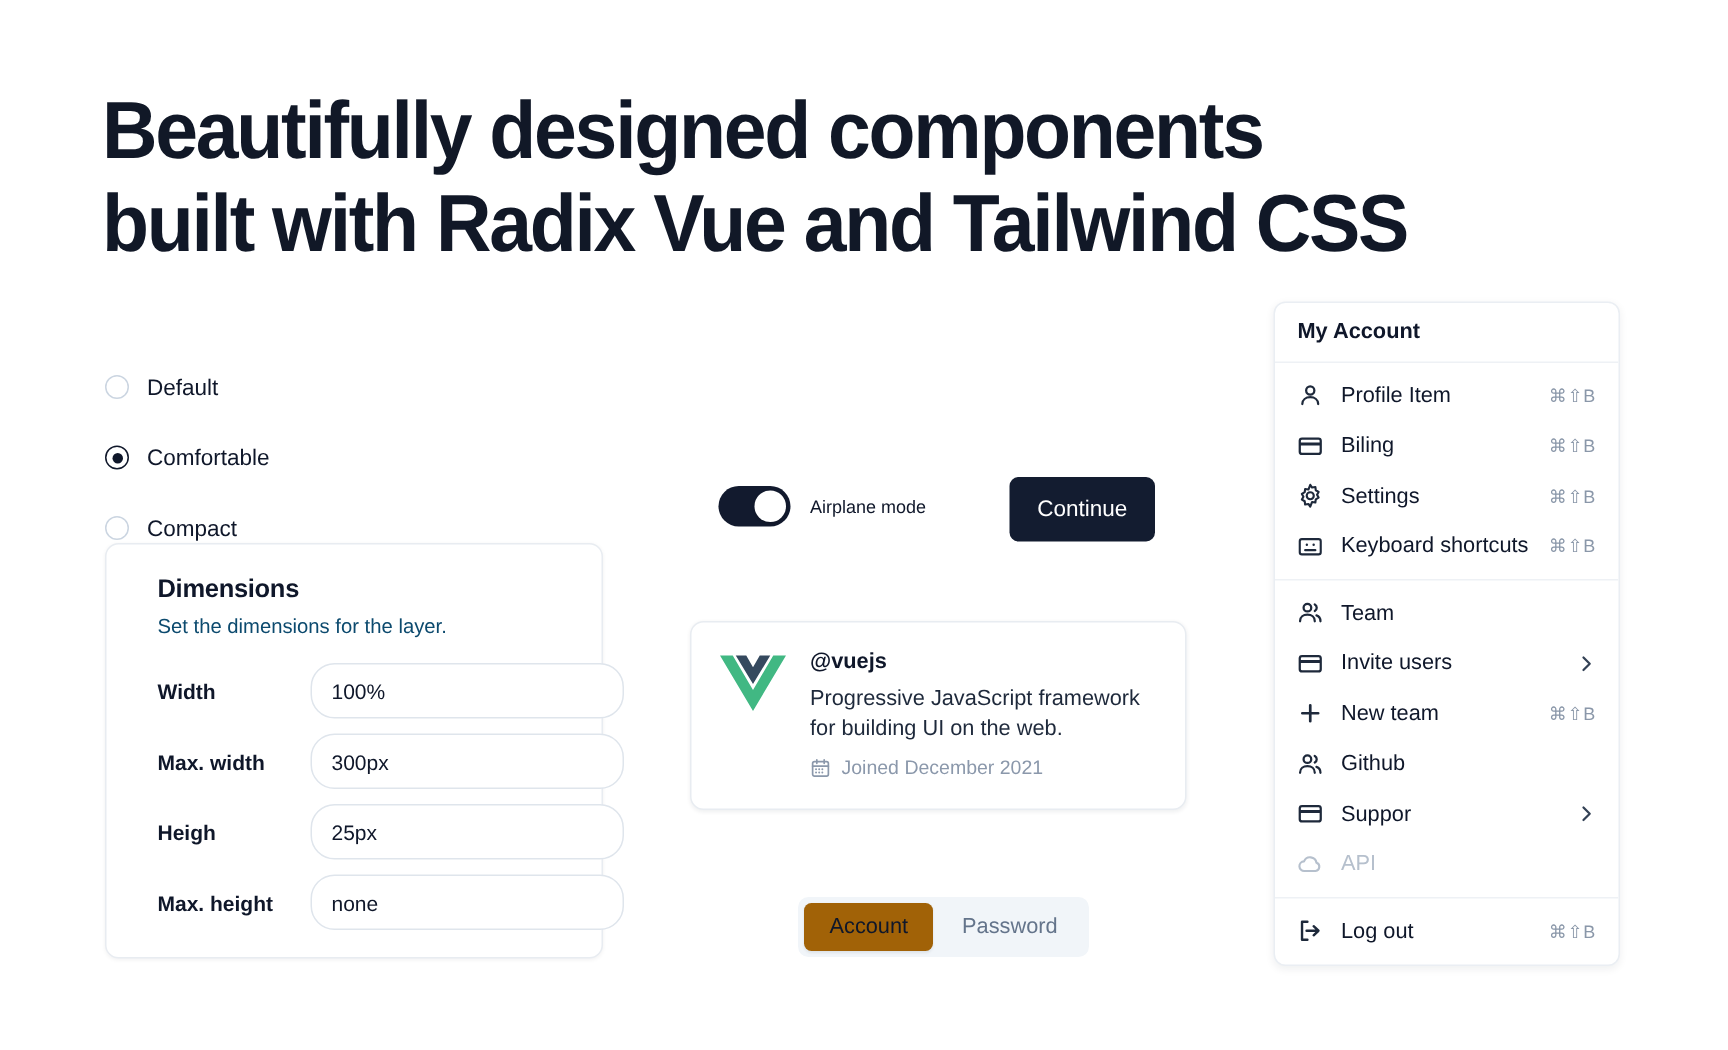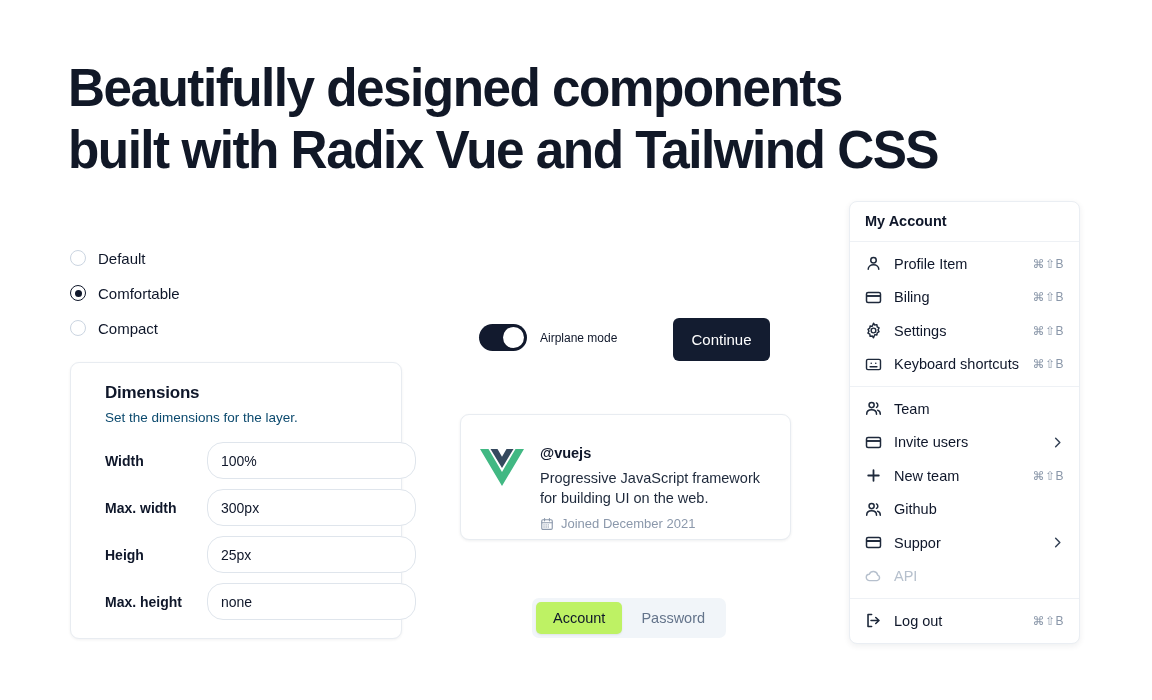--- a/index.html
+++ b/index.html
@@ -30,21 +30,21 @@
     transform: scaleX(0.95);
     transform-origin: left center;
     white-space: pre-line;
   }
 
   
   .radio-group {
     position: absolute;
     left: 70px; top: 248px;
     display: flex; flex-direction: column;
-    gap: 15px;
+    gap: 27px;
   }
   .radio-row { display: flex; align-items: center; gap: 12px; height: 20px; }
   .radio {
     width: 16px; height: 16px; border-radius: 50%;
     border: 1.4px solid #cbd5e1; background: #fff;
     display: flex; align-items: center; justify-content: center;
     flex: none;
   }
   .radio.checked { border-color: #0f172a; }
   .radio.checked .dot {
@@ -110,21 +110,21 @@
   
   .hover-card {
     position: absolute;
     left: 460px; top: 414px;
     width: 331px; height: 126px;
     background: #fff;
     border: 1px solid #e8ecf1;
     border-radius: 9px;
     box-shadow: 0 1px 3px rgba(15,23,42,0.07);
     display: flex;
-    padding: 30px 19px;
+    padding: 18px 19px;
     gap: 16px;
   }
   .vue-logo { width: 44px; height: 40px; flex: none; margin-top: 2px; }
   .hc-body { flex: 1; min-width: 0; }
   .hc-handle { font-size: 14.5px; font-weight: 700; color: #0f172a; }
   .hc-desc { font-size: 14.5px; color: #1e293b; line-height: 20px; margin-top: 7px; }
   .hc-joined { display: flex; align-items: flex-end; gap: 7px; margin-top: 8px; }
   .hc-joined-text { font-size: 13px; color: #8b98ab; }
 
   
@@ -137,21 +137,21 @@
     padding: 4px;
     display: flex; align-items: center; gap: 2px;
   }
   .tab {
     height: 32px; padding: 0 17px;
     display: flex; align-items: center; justify-content: center;
     font-size: 14.5px; color: #64748b;
     border-radius: 5px; cursor: pointer;
     white-space: nowrap;
   }
-  .tab.active { background: #bef264; color: #0f172a; font-weight: 400; box-shadow: 0 1px 2px rgba(15,23,42,0.08); }
+  .tab.active { background: #a16207; color: #0f172a; font-weight: 400; box-shadow: 0 1px 2px rgba(15,23,42,0.08); }
 
   
   .menu {
     position: absolute;
     left: 849px; top: 201px;
     width: 231px;
     background: #fff;
     border: 1px solid #eaeef3;
     border-radius: 8px;
     box-shadow: 0 2px 6px rgba(15,23,42,0.07);

